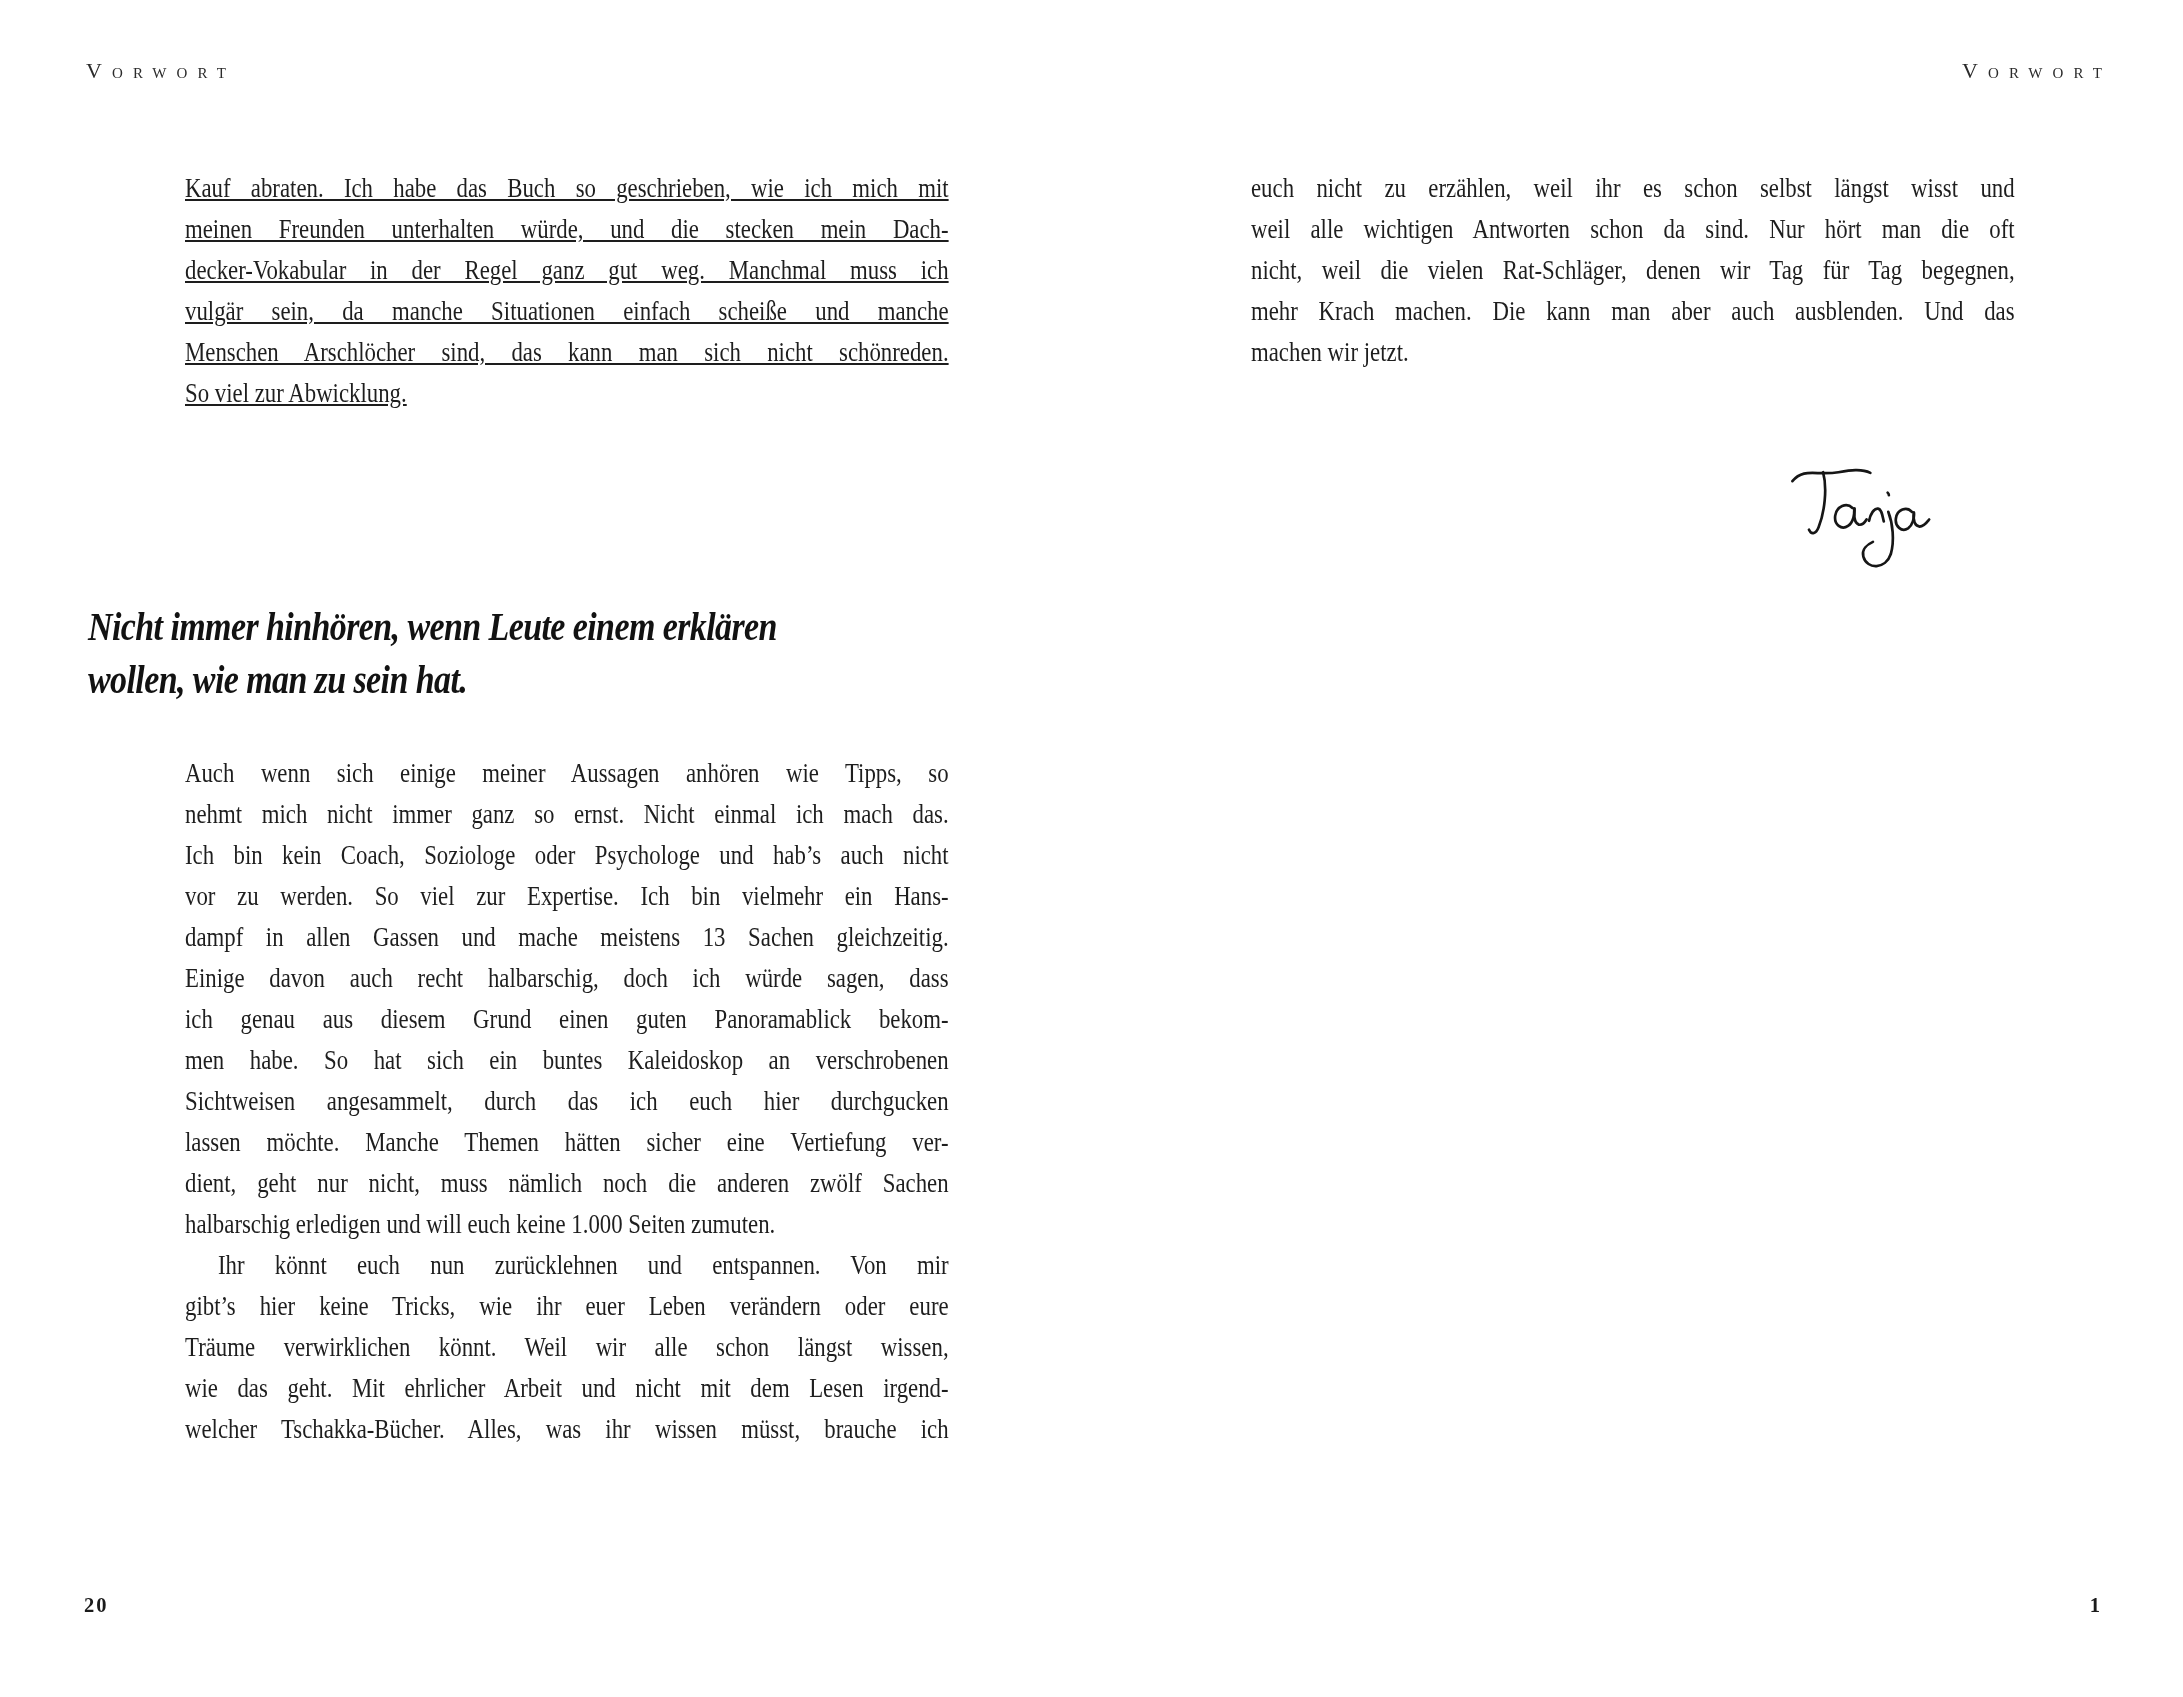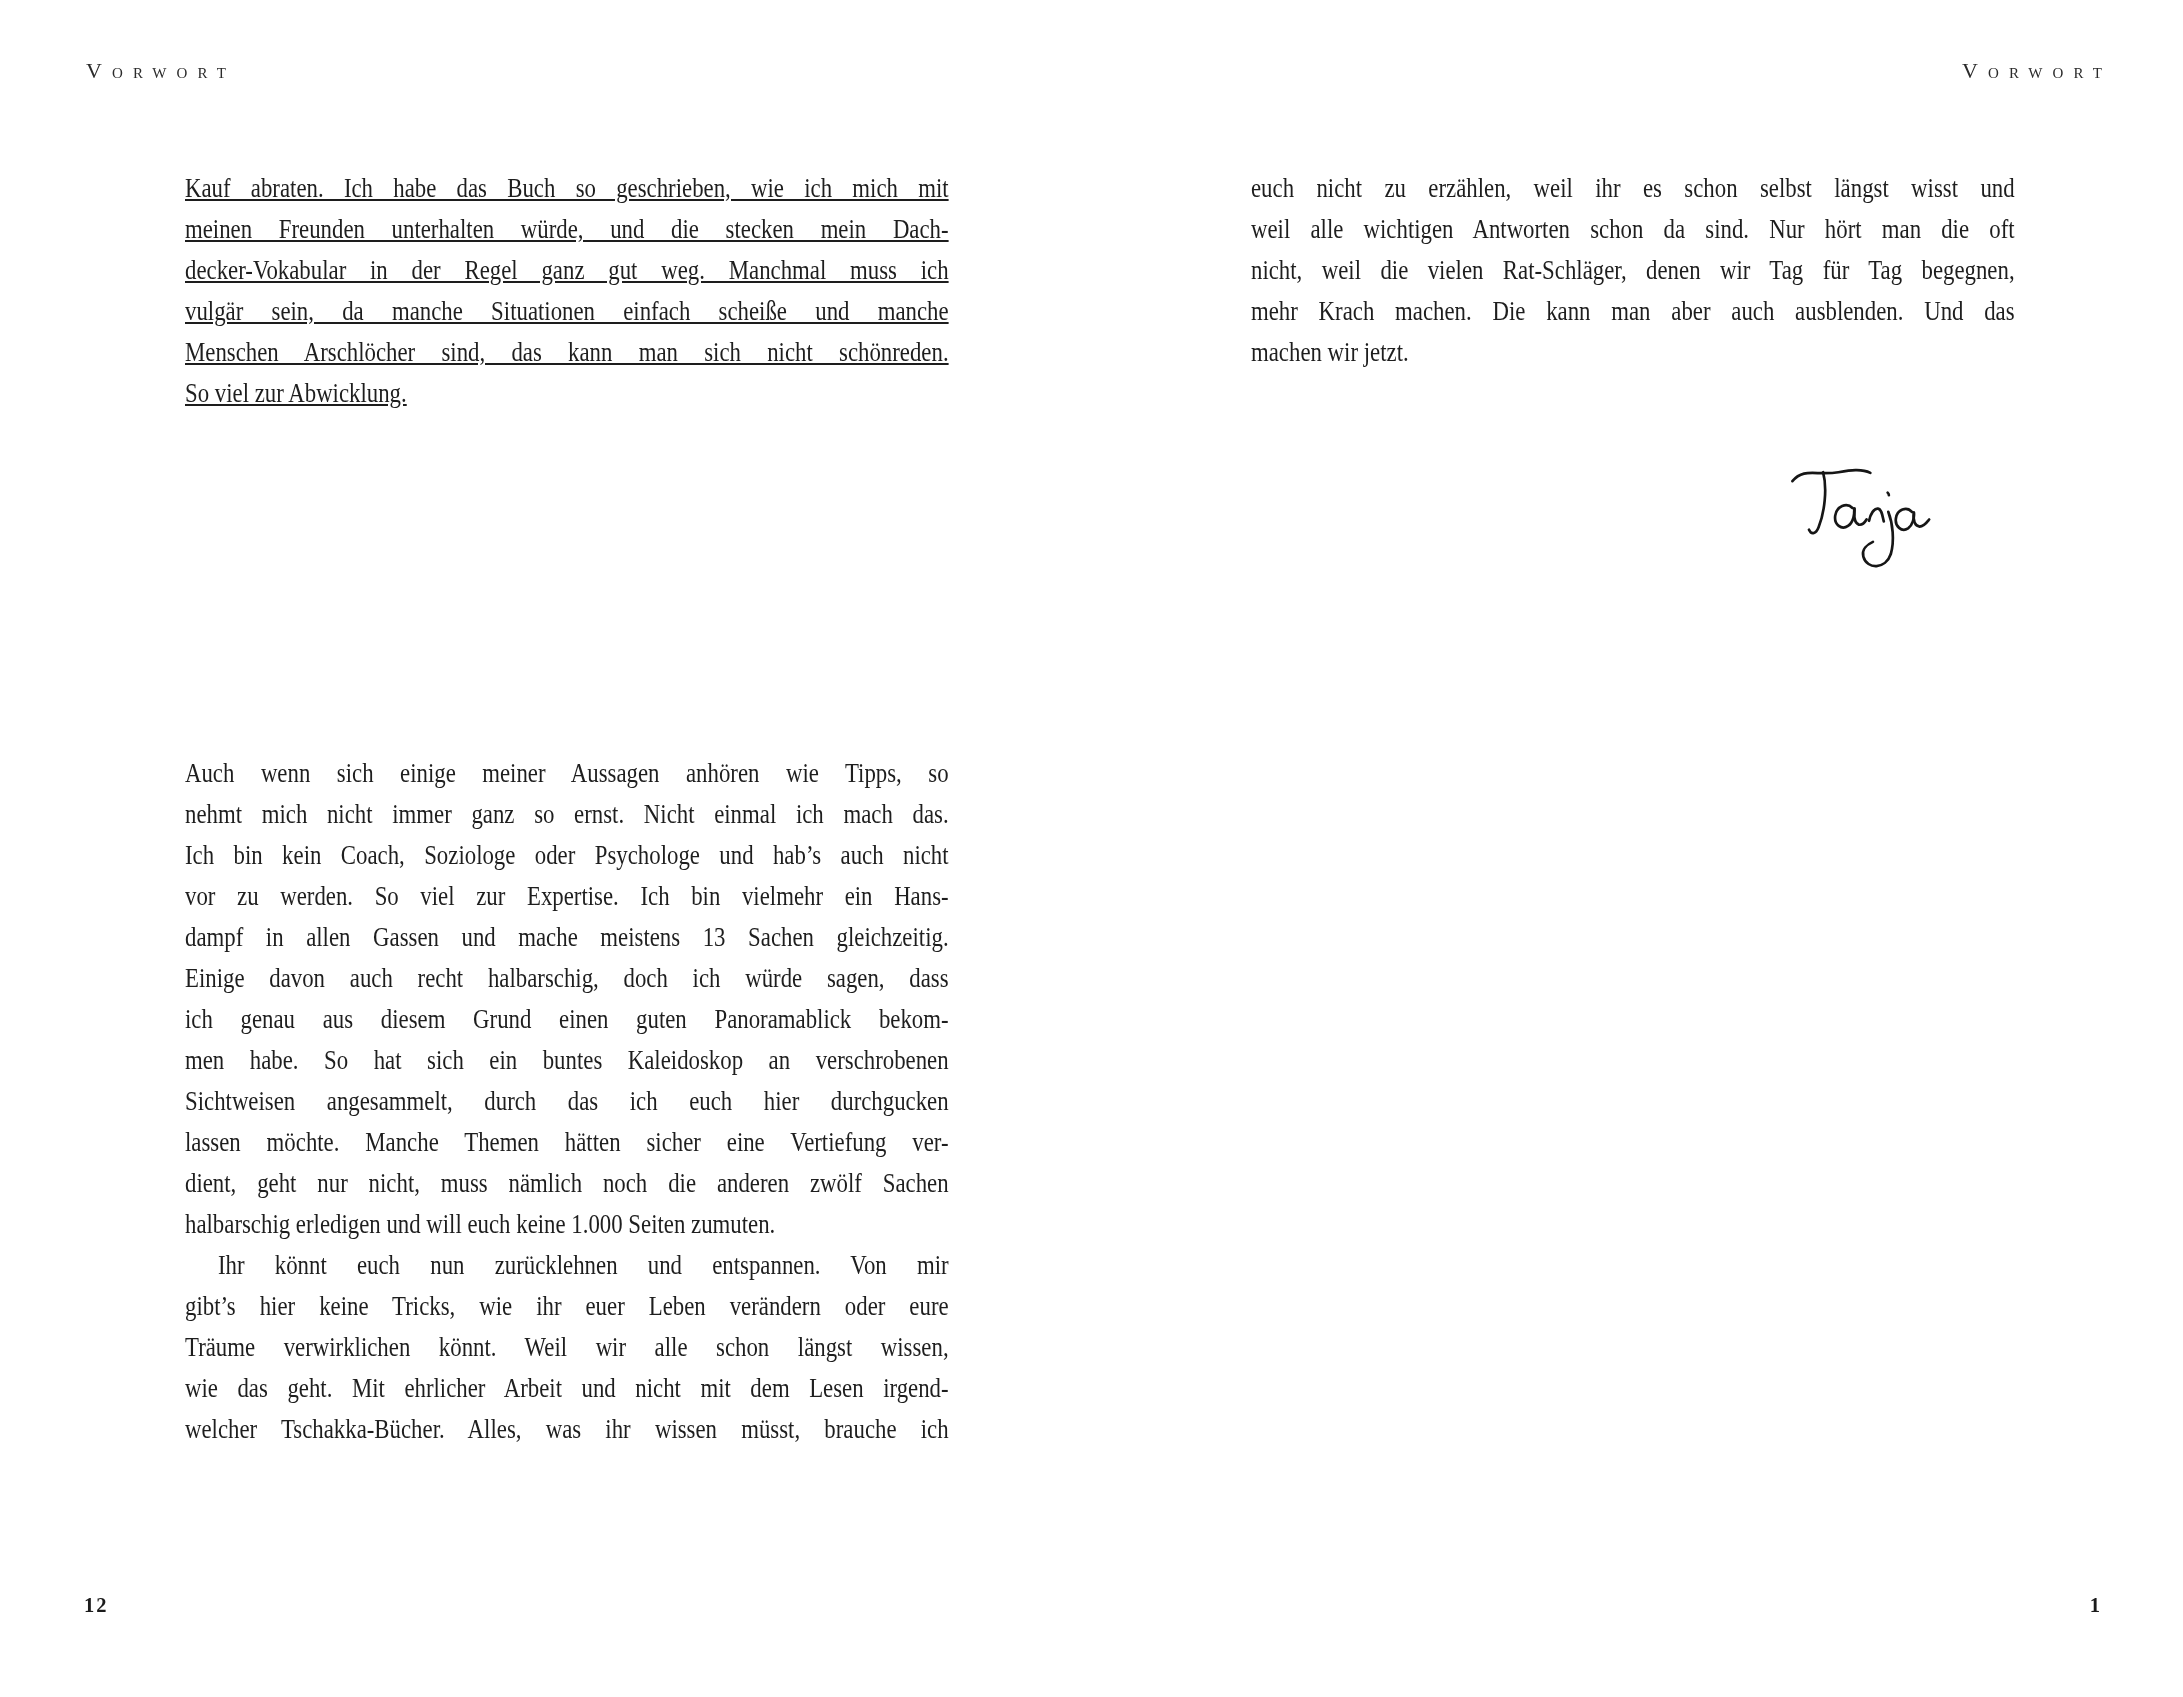--- a/index.html
+++ b/index.html
@@ -108,20 +108,24 @@
     <div class="para">
         <div class="line">Kauf abraten. Ich habe das Buch so geschrieben, wie ich mich mit</div>
         <div class="line">meinen Freunden unterhalten würde, und die stecken mein Dach-</div>
         <div class="line">decker-Vokabular in der Regel ganz gut weg. Manchmal muss ich</div>
         <div class="line">vulgär sein, da manche Situationen einfach scheiße und manche</div>
         <div class="line">Menschen Arschlöcher sind, das kann man sich nicht schönreden.</div>
         <div class="line last">So viel zur Abwicklung.</div>
       </div>
   </div>
 
+  <div id="headline">
+      <div class="script-line">Nicht immer hinhören, wenn Leute einem erklären</div>
+      <div class="script-line last">wollen, wie man zu sein hat.</div>
+    </div>
 
   <div class="column" id="col-left-bot">
     <div class="para">
         <div class="line">Auch wenn sich einige meiner Aussagen anhören wie Tipps, so</div>
         <div class="line">nehmt mich nicht immer ganz so ernst. Nicht einmal ich mach das.</div>
         <div class="line">Ich bin kein Coach, Soziologe oder Psychologe und hab’s auch nicht</div>
         <div class="line">vor zu werden. So viel zur Expertise. Ich bin vielmehr ein Hans-</div>
         <div class="line">dampf in allen Gassen und mache meistens 13 Sachen gleichzeitig.</div>
         <div class="line">Einige davon auch recht halbarschig, doch ich würde sagen, dass</div>
         <div class="line">ich genau aus diesem Grund einen guten Panoramablick bekom-</div>
@@ -133,21 +137,21 @@
       </div>
     <div class="para indent">
         <div class="line">Ihr könnt euch nun zurücklehnen und entspannen. Von mir</div>
         <div class="line">gibt’s hier keine Tricks, wie ihr euer Leben verändern oder eure</div>
         <div class="line">Träume verwirklichen könnt. Weil wir alle schon längst wissen,</div>
         <div class="line">wie das geht. Mit ehrlicher Arbeit und nicht mit dem Lesen irgend-</div>
         <div class="line">welcher Tschakka-Bücher. Alles, was ihr wissen müsst, brauche ich</div>
       </div>
   </div>
 
-  <div class="page-number" id="pageno-left">12</div>
+  <div class="page-number" id="pageno-left">20</div>
 
   <div class="running-head" id="head-right">Vorwort</div>
 
   <div class="column" id="col-right-top">
     <div class="para">
         <div class="line">euch nicht zu erzählen, weil ihr es schon selbst längst wisst und</div>
         <div class="line">weil alle wichtigen Antworten schon da sind. Nur hört man die oft</div>
         <div class="line">nicht, weil die vielen Rat-Schläger, denen wir Tag für Tag begegnen,</div>
         <div class="line">mehr Krach machen. Die kann man aber auch ausblenden. Und das</div>
         <div class="line last">machen wir jetzt.</div>

